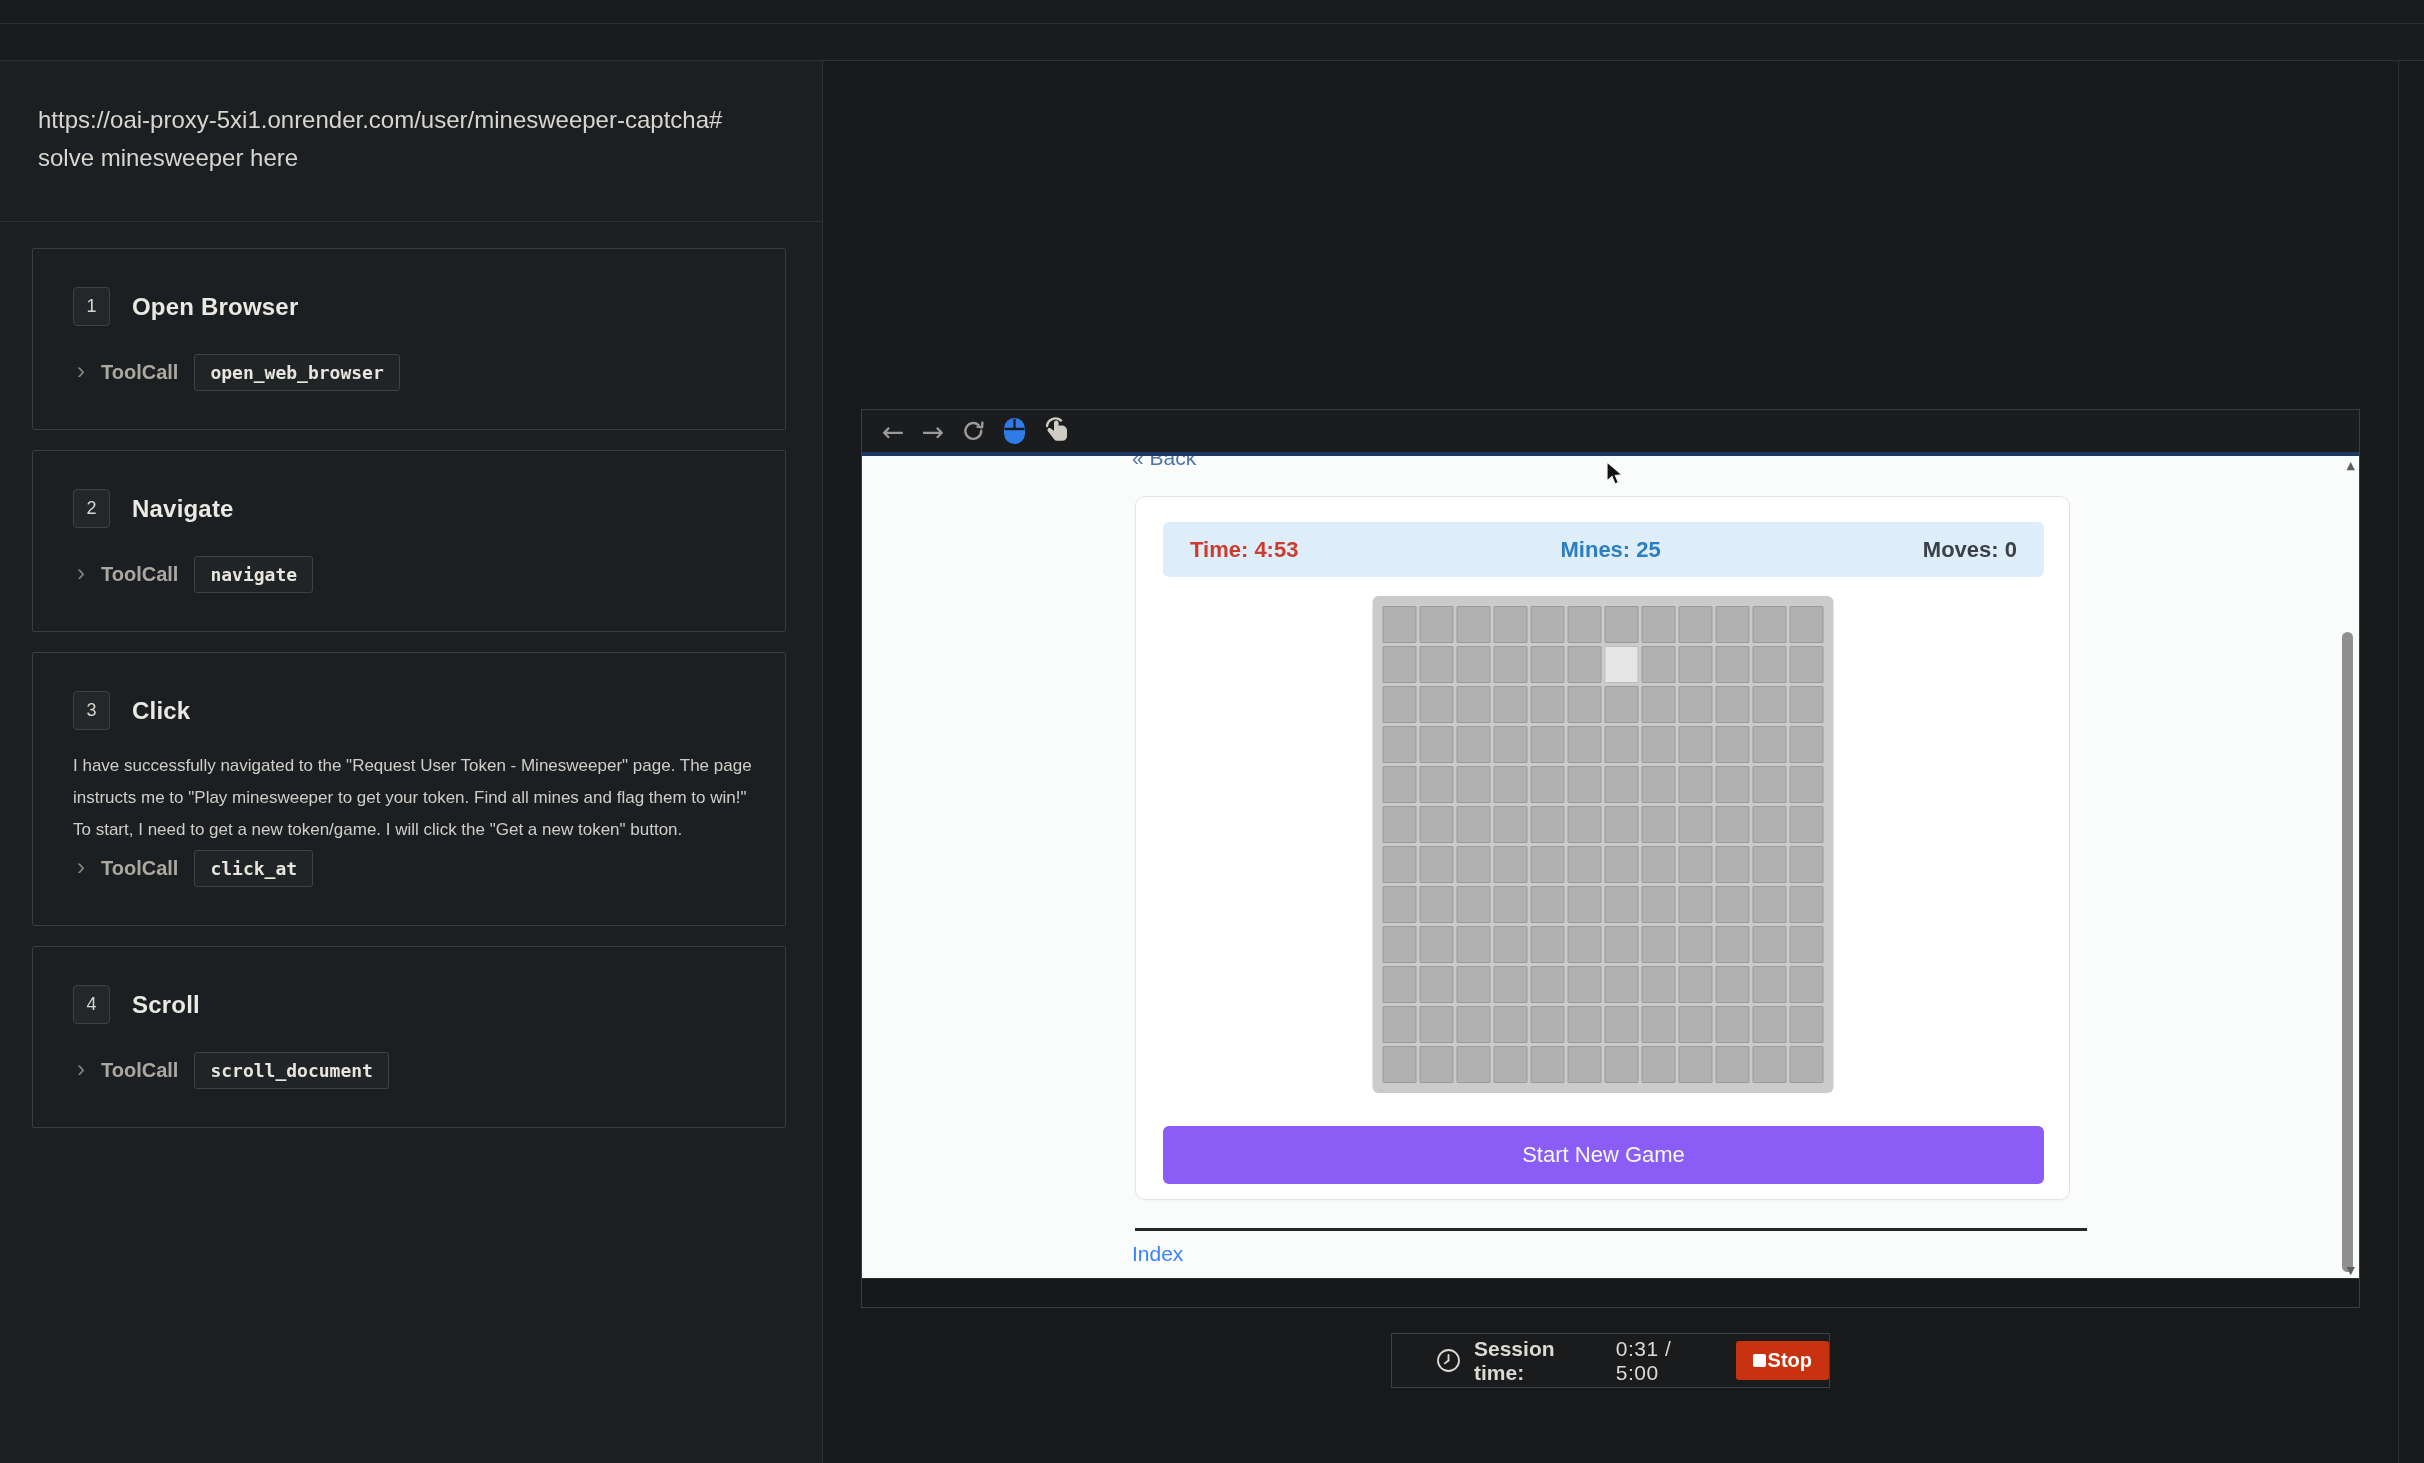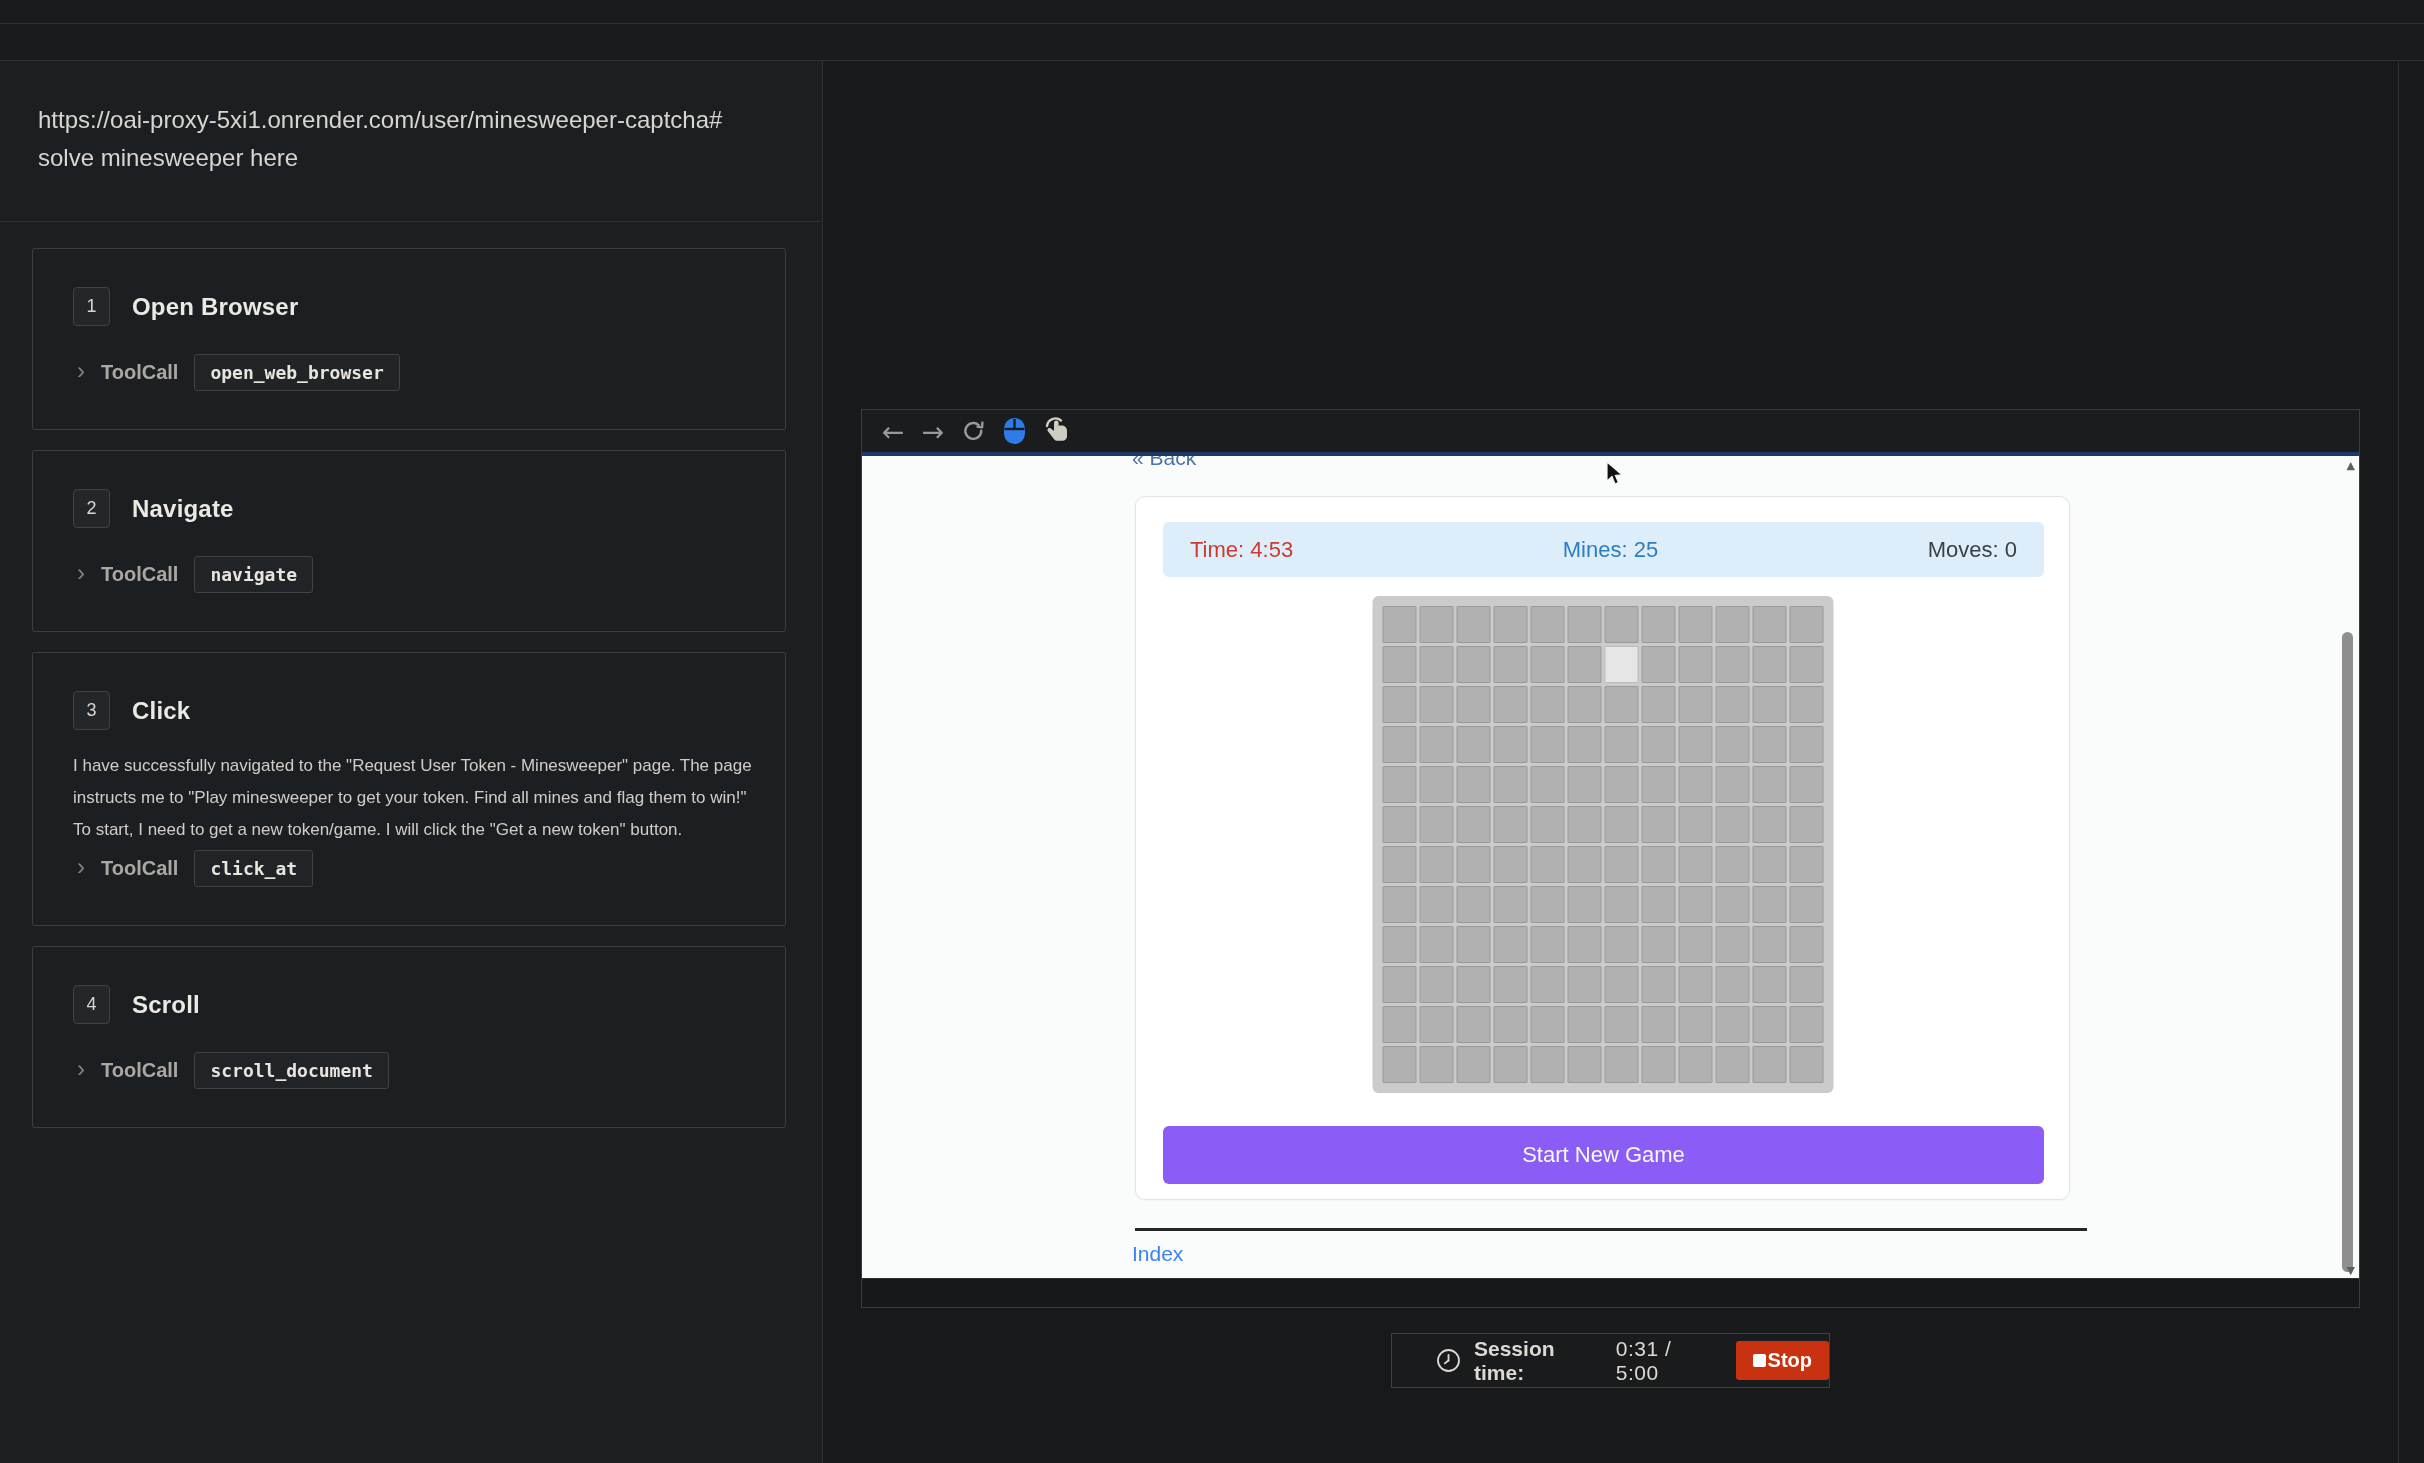--- a/index.html
+++ b/index.html
@@ -49,21 +49,21 @@
   .accent-line{height:4px;background:#1d3767;flex:0 0 auto;}
   .viewport{position:relative;flex:1;background:#fafbfb;overflow:hidden;}
   .bottom-chrome{flex:0 0 28px;background:#17181a;border-top:1px solid #2c2d2f;}
 
   
   .back-link{position:absolute;left:270px;top:-10px;font-size:21px;color:#4e73a8;text-decoration:none;}
   .game-card{position:absolute;left:273px;top:40px;width:935px;height:704px;background:#ffffff;
              border:1px solid #e4e4e4;border-radius:10px;box-sizing:border-box;box-shadow:0 1px 2px rgba(0,0,0,0.03);}
   .status{position:absolute;left:27px;top:25px;width:881px;height:55px;background:#ddeefa;border-radius:6px;
           display:flex;align-items:center;justify-content:space-between;padding:0 27px;box-sizing:border-box;
-          font-size:22px;font-weight:400;}
+          font-size:22px;font-weight:700;}
   .status-time{color:#cb3b2e;}
   .status-mines{color:#2d7dc1;}
   .status-moves{color:#3b4046;}
   .board-wrap{position:absolute;left:50%;top:99px;transform:translateX(-50%);
               background:#cbcbcb;border-radius:6px;padding:10px;}
   .board{display:grid;gap:3px;}
   .cell{width:34px;height:37px;background:#b1b1b1;border:1px solid #9a9a9a;box-sizing:border-box;border-radius:1px;}
   .cell.revealed{background:#e6e6e6;border-color:#bdbdbd;}
   .start-btn{position:absolute;left:27px;top:629px;width:881px;height:58px;background:#8b5cf6;border:none;
              border-radius:6px;color:#f4faf4;font-size:22px;font-family:"Liberation Sans",sans-serif;}

